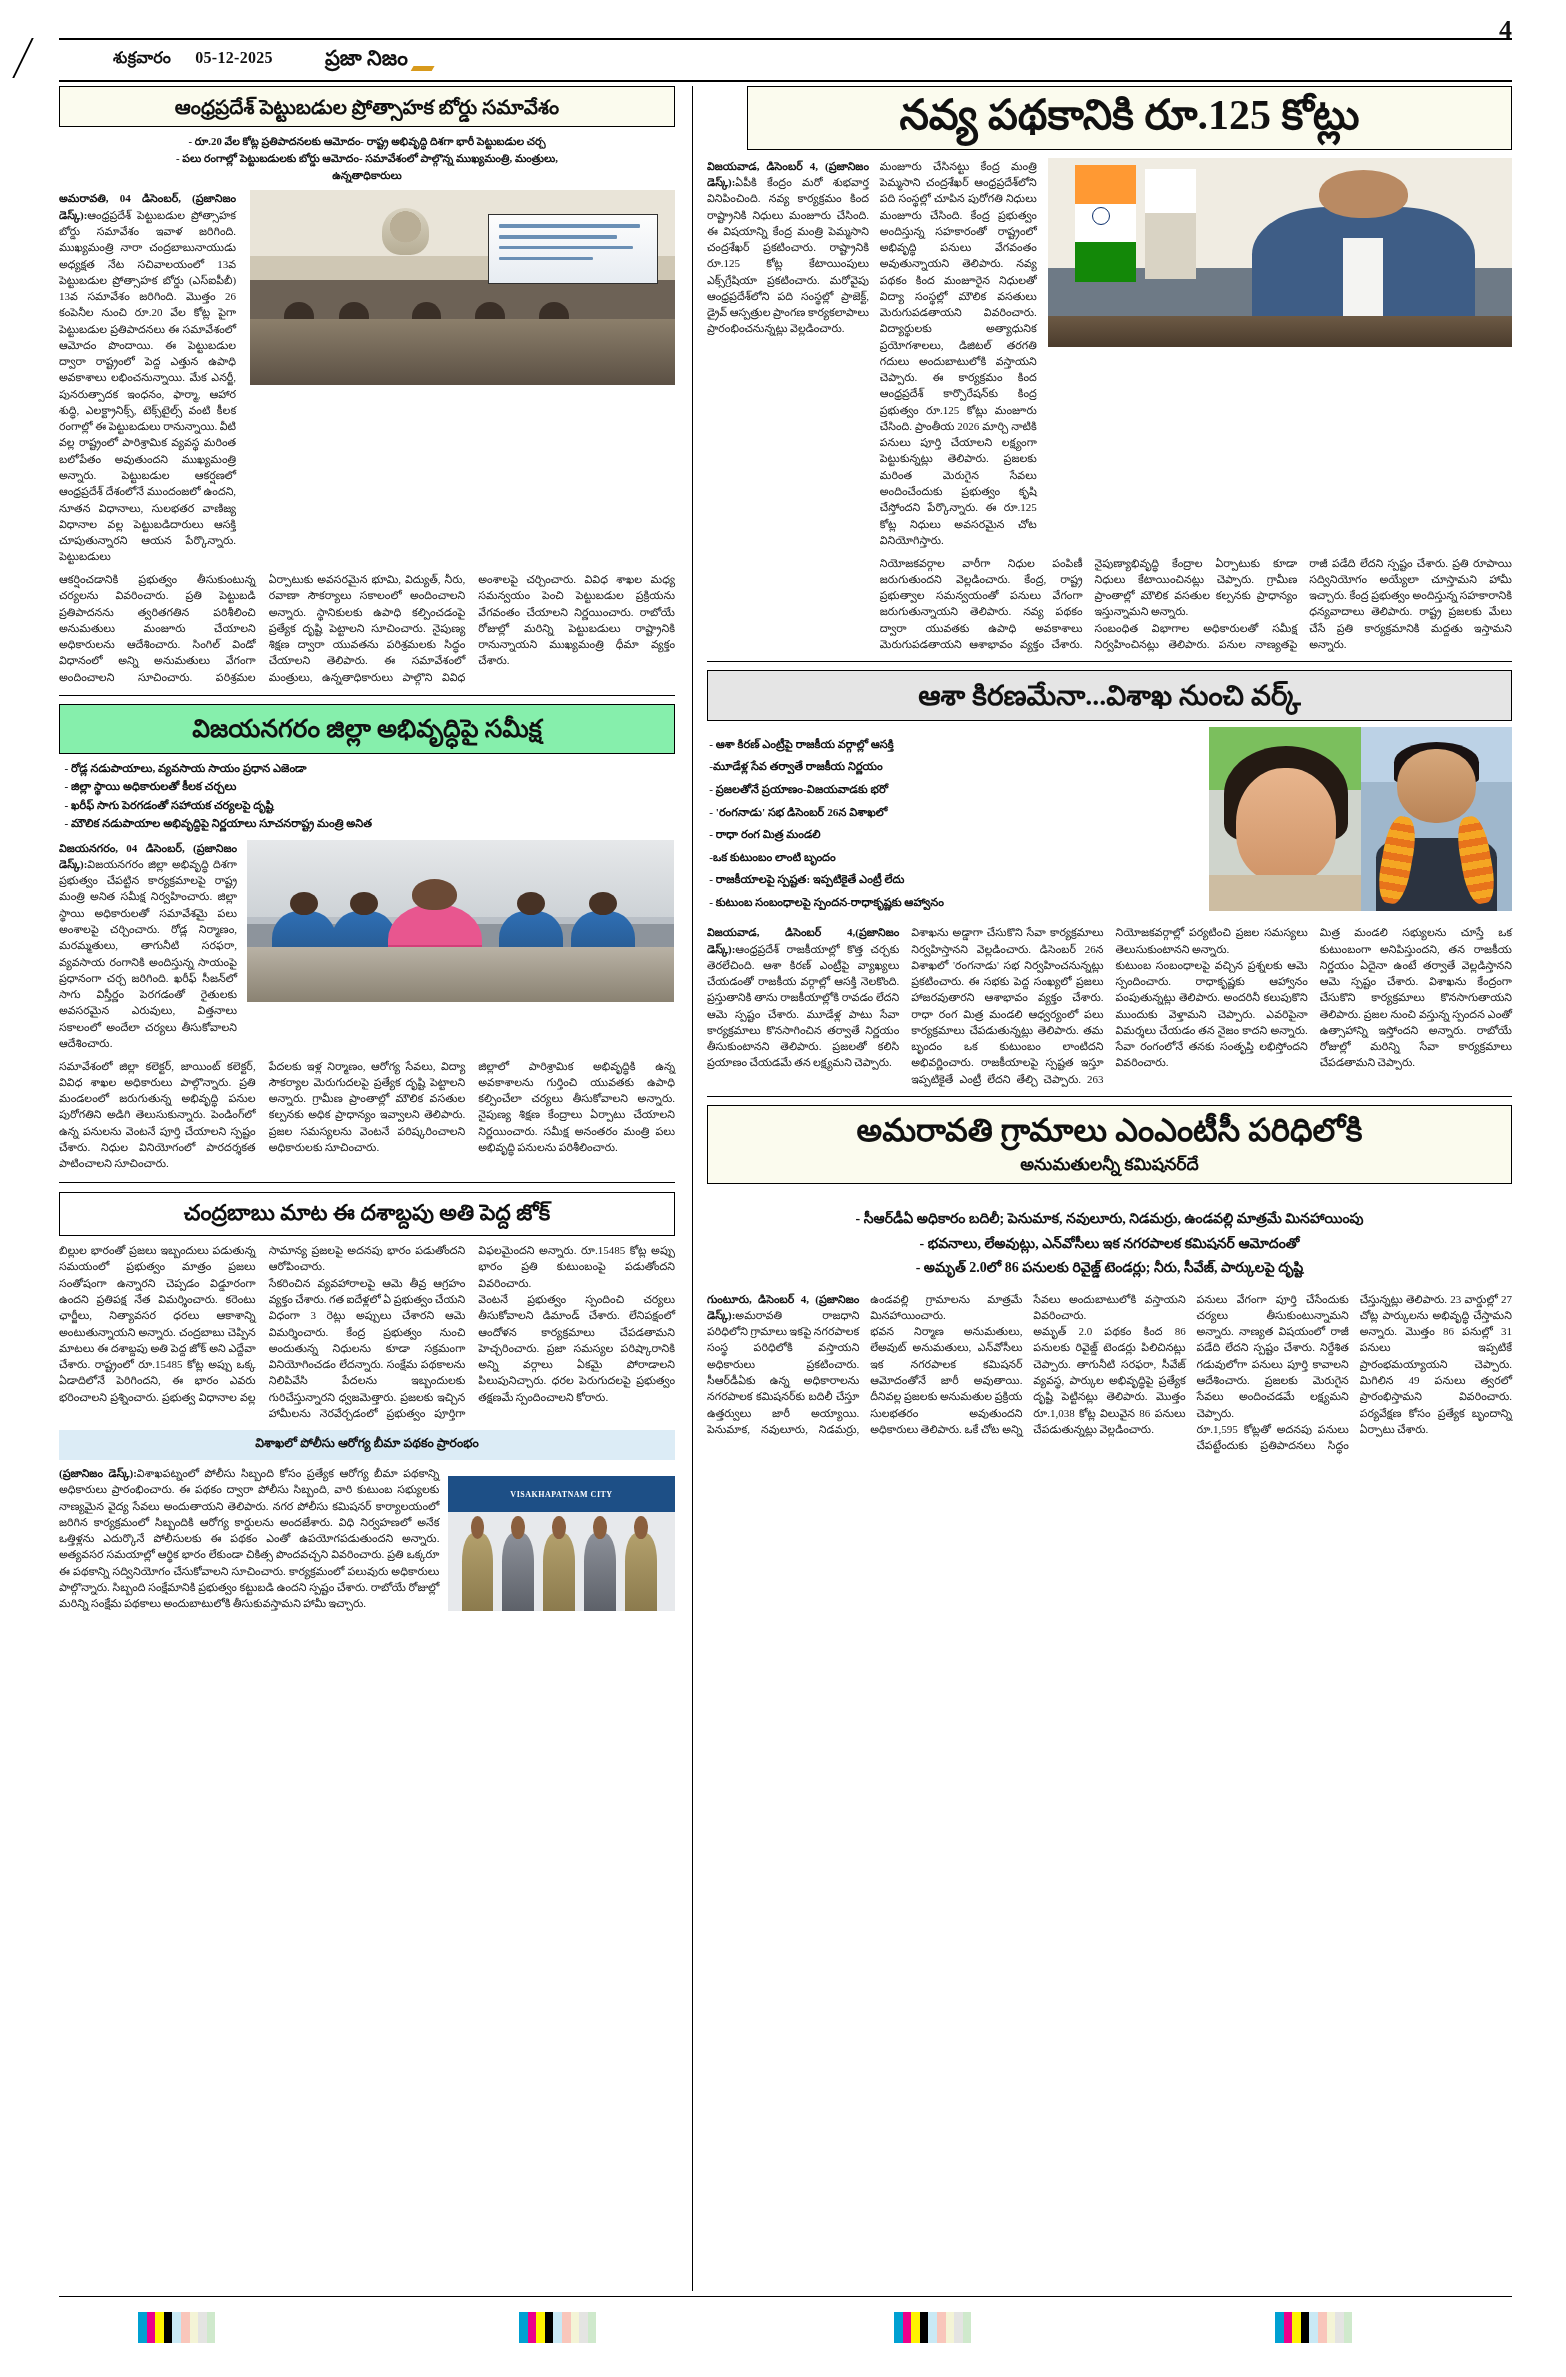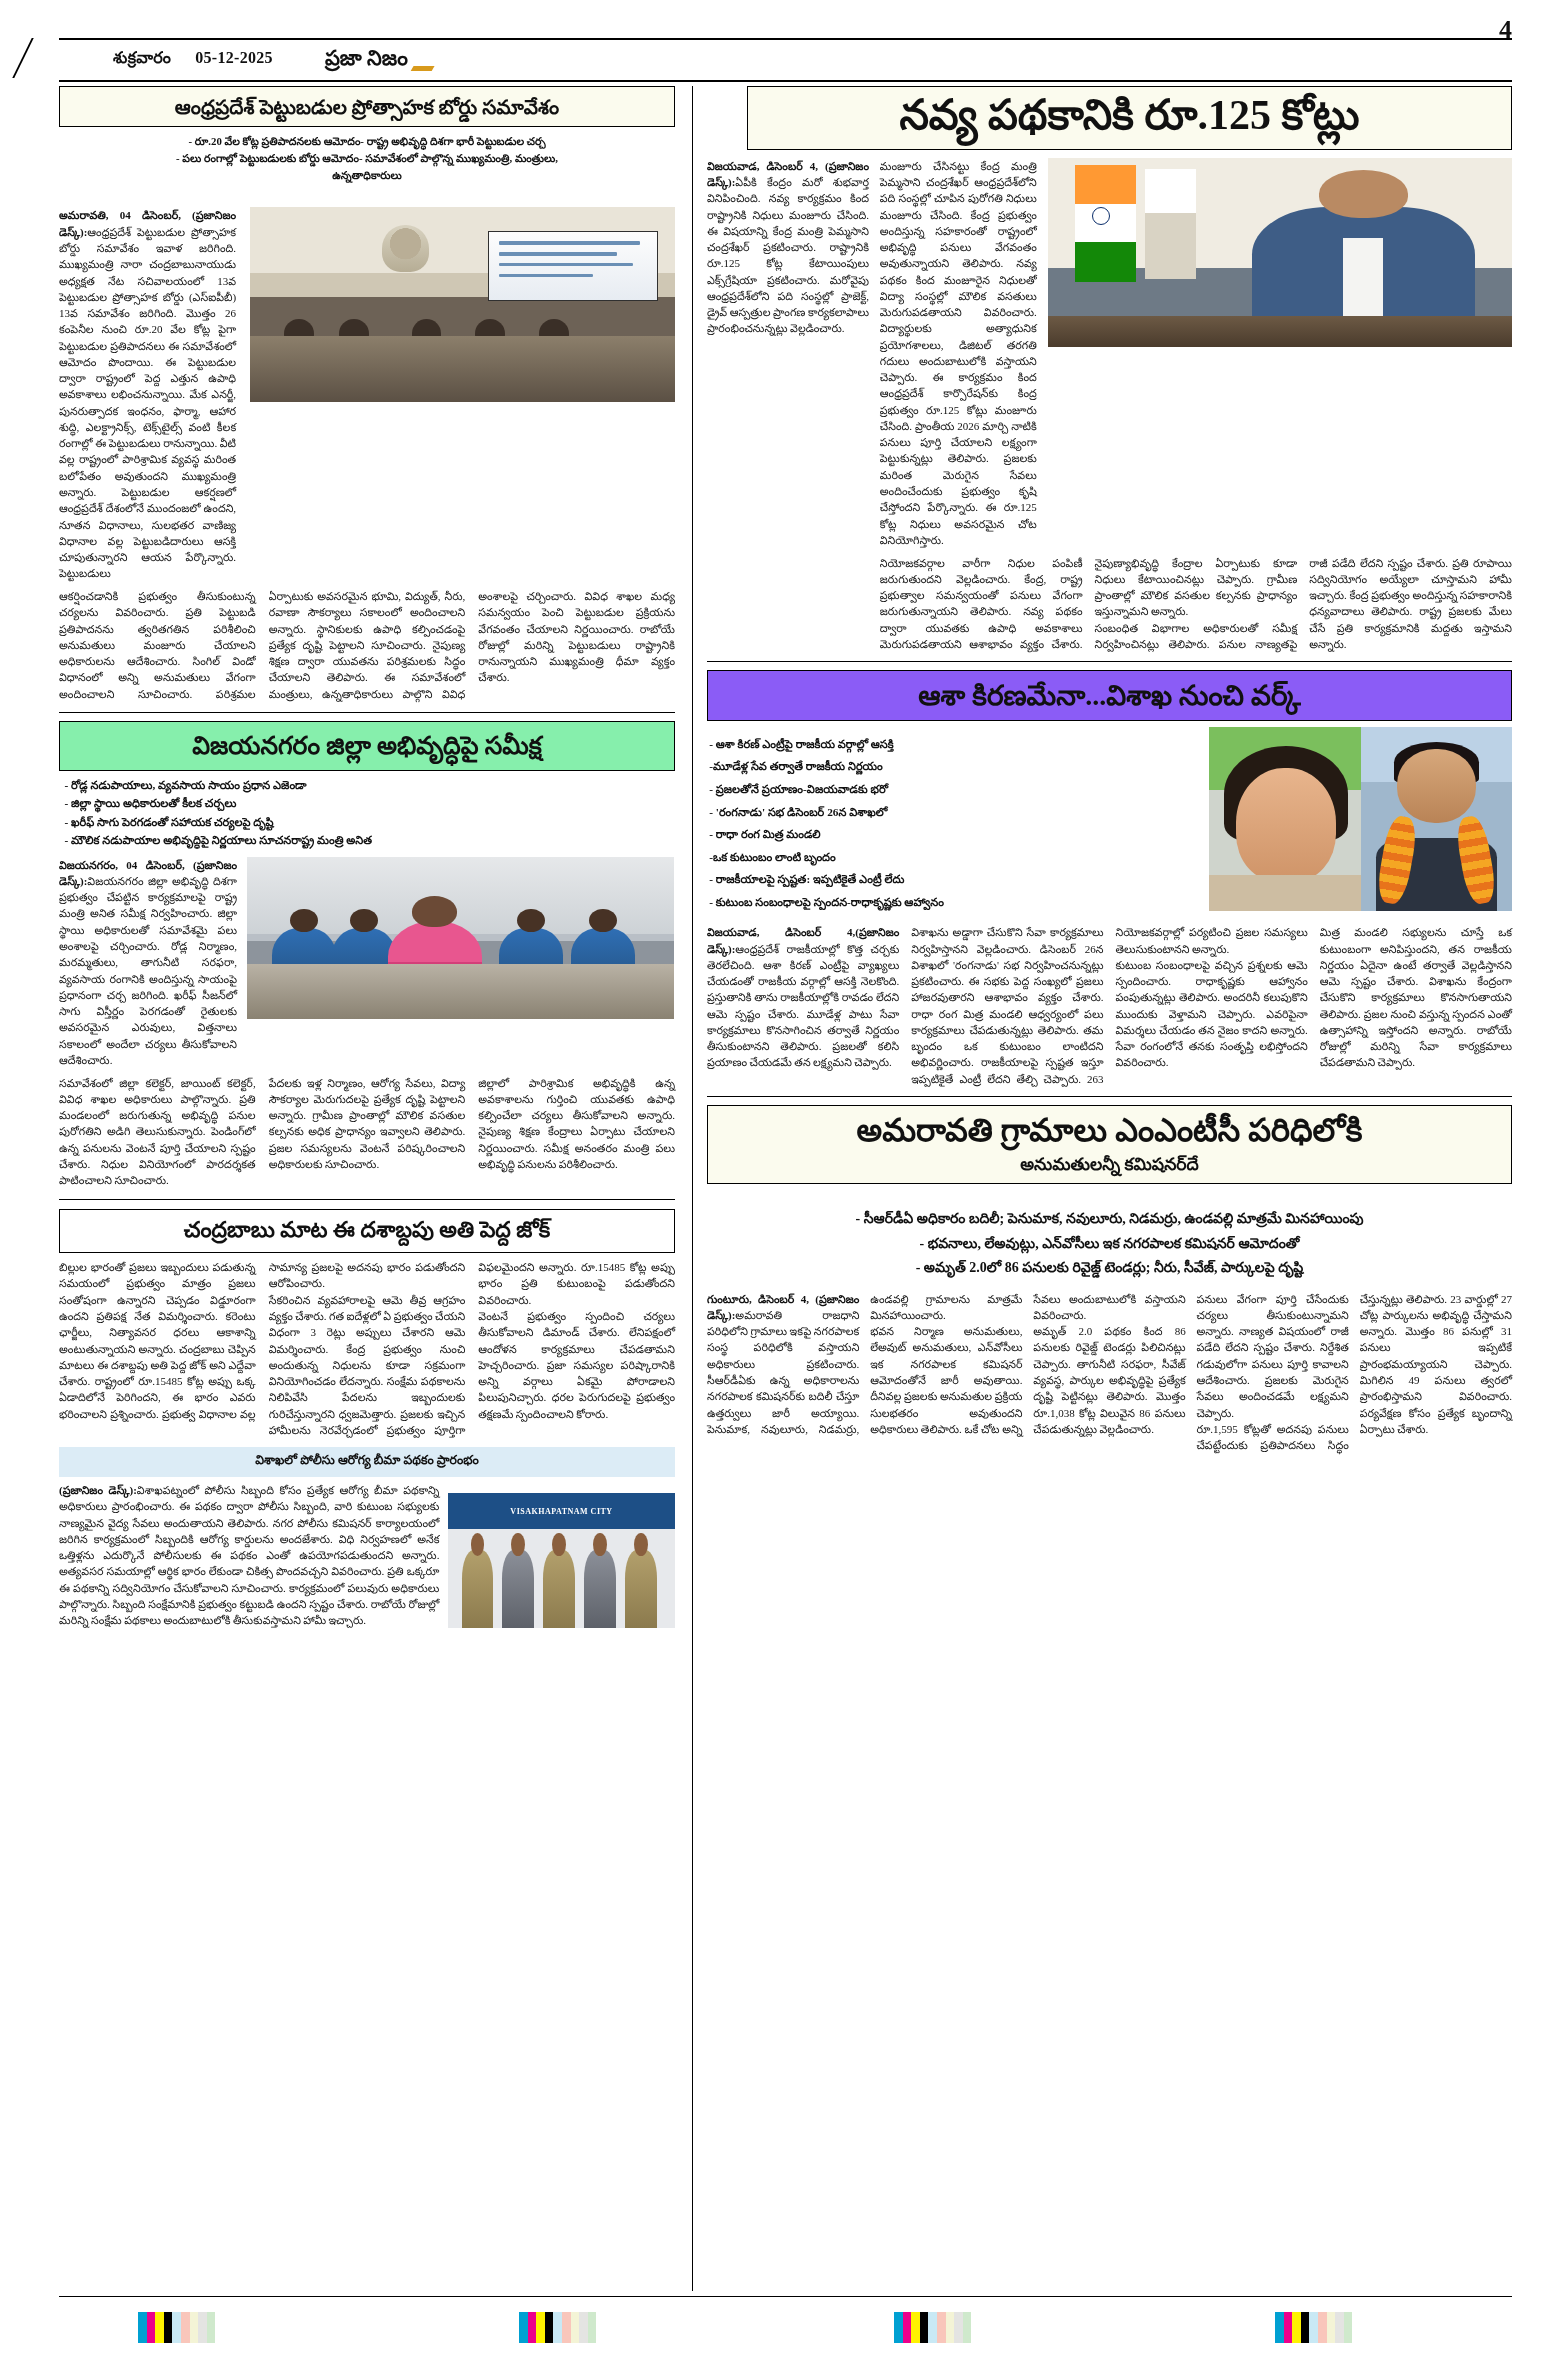--- a/index.html
+++ b/index.html
@@ -259,21 +259,21 @@
       <div>
         <div class="hbox" style="padding:8.6px 4.3px 7.6px;">
           <div class="h1" style="font-size:20px;">ఆంధ్రప్రదేశ్ పెట్టుబడుల ప్రోత్సాహక బోర్డు సమావేశం</div>
         </div>
         <div class="bullets" style="font-size:10.8px; line-height:1.55; padding-top:6.5px;">
           <div>- రూ.20 వేల కోట్ల ప్రతిపాదనలకు ఆమోదం- రాష్ట్ర అభివృద్ధి దిశగా భారీ పెట్టుబడుల చర్చ</div>
           <div>- పలు రంగాల్లో పెట్టుబడులకు బోర్డు ఆమోదం- సమావేశంలో పాల్గొన్న ముఖ్యమంత్రి, మంత్రులు,</div>
           <div>ఉన్నతాధికారులు</div>
         </div>
 
-        <div style="display:flex; gap:14px; margin-top:21px;">
+        <div style="display:flex; gap:14px; margin-top:4px;">
           <div style="width:178px;">
             <p class="body-text"><span class="dateline">అమరావతి, 04 డిసెంబర్, (ప్రజానిజం డెస్క్):</span><span>ఆంధ్రప్రదేశ్‌ పెట్టుబడుల ప్రోత్సాహక బోర్డు సమావేశం ఇవాళ జరిగింది. ముఖ్యమంత్రి నారా చంద్రబాబునాయుడు అధ్యక్షత నేట సచివాలయంలో 13వ పెట్టుబడుల ప్రోత్సాహక బోర్డు (ఎస్ఐపీబీ) 13వ సమావేశం జరిగింది. మొత్తం 26 కంపెనీల నుంచి రూ.20 వేల కోట్ల పైగా పెట్టుబడుల ప్రతిపాదనలు ఈ సమావేశంలో ఆమోదం పొందాయి. ఈ పెట్టుబడుల ద్వారా రాష్ట్రంలో పెద్ద ఎత్తున ఉపాధి అవకాశాలు లభించనున్నాయి. మేక ఎనర్జీ, పునరుత్పాదక ఇంధనం, ఫార్మా, ఆహార శుద్ధి, ఎలక్ట్రానిక్స్, టెక్స్‌టైల్స్ వంటి కీలక రంగాల్లో ఈ పెట్టుబడులు రానున్నాయి. వీటి వల్ల రాష్ట్రంలో పారిశ్రామిక వ్యవస్థ మరింత బలోపేతం అవుతుందని ముఖ్యమంత్రి అన్నారు. పెట్టుబడుల ఆకర్షణలో ఆంధ్రప్రదేశ్ దేశంలోనే ముందంజలో ఉందని, నూతన విధానాలు, సులభతర వాణిజ్య విధానాల వల్ల పెట్టుబడిదారులు ఆసక్తి చూపుతున్నారని ఆయన పేర్కొన్నారు. పెట్టుబడులు</span></p>
           </div>
           <div class="photo" style="width:427px; height:195px;">
             <div class="ph-conf">
               <div class="emblem"></div>
               <div class="screen">
                   <i style="top:14%;width:84%"></i>
                   <i style="top:30%;width:70%"></i>
                   <i style="top:46%;width:80%"></i>
@@ -398,21 +398,21 @@
           <div class="cols3" style="flex:1; column-gap:12px;">
             <p class="body-text">నియోజకవర్గాల వారీగా నిధుల పంపిణీ జరుగుతుందని వెల్లడించారు. కేంద్ర, రాష్ట్ర ప్రభుత్వాల సమన్వయంతో పనులు వేగంగా జరుగుతున్నాయని తెలిపారు. నవ్య పథకం ద్వారా యువతకు ఉపాధి అవకాశాలు మెరుగుపడతాయని ఆశాభావం వ్యక్తం చేశారు. నైపుణ్యాభివృద్ధి కేంద్రాల ఏర్పాటుకు కూడా నిధులు కేటాయించినట్లు చెప్పారు. గ్రామీణ ప్రాంతాల్లో మౌలిక వసతుల కల్పనకు ప్రాధాన్యం ఇస్తున్నామని అన్నారు.</p>
             <p class="body-text">సంబంధిత విభాగాల అధికారులతో సమీక్ష నిర్వహించినట్లు తెలిపారు. పనుల నాణ్యతపై రాజీ పడేది లేదని స్పష్టం చేశారు. ప్రతి రూపాయి సద్వినియోగం అయ్యేలా చూస్తామని హామీ ఇచ్చారు. కేంద్ర ప్రభుత్వం అందిస్తున్న సహకారానికి ధన్యవాదాలు తెలిపారు. రాష్ట్ర ప్రజలకు మేలు చేసే ప్రతి కార్యక్రమానికి మద్దతు ఇస్తామని అన్నారు.</p>
           </div>
         </div>
       </div>
 
       <div class="hr-thick" style="margin-top:8.6px;"></div>
 
       <div>
-        <div class="hbox" style="background:#8b5cf6; padding:8.6px 4.3px;">
+        <div class="hbox" style="background:#e5e5e5; padding:8.6px 4.3px;">
           <div class="h1" style="font-size:28px;">ఆశా కిరణమేనా...విశాఖ నుంచి వర్క్</div>
         </div>
 
         <div style="display:flex; gap:9.7px; margin-top:6.5px;">
           <div style="flex:1;">
             <div class="bullets" style="text-align:left; font-size:11.3px; line-height:2.0; padding-left:2.2px;">
               <div>- ఆశా కిరణ్ ఎంట్రీపై రాజకీయ వర్గాల్లో ఆసక్తి</div>
               <div>-మూడేళ్ల సేవ తర్వాతే రాజకీయ నిర్ణయం</div>
               <div>- ప్రజలతోనే ప్రయాణం-విజయవాడకు భరో</div>
               <div>- 'రంగనాడు' సభ డిసెంబర్ 26న విశాఖలో</div>

